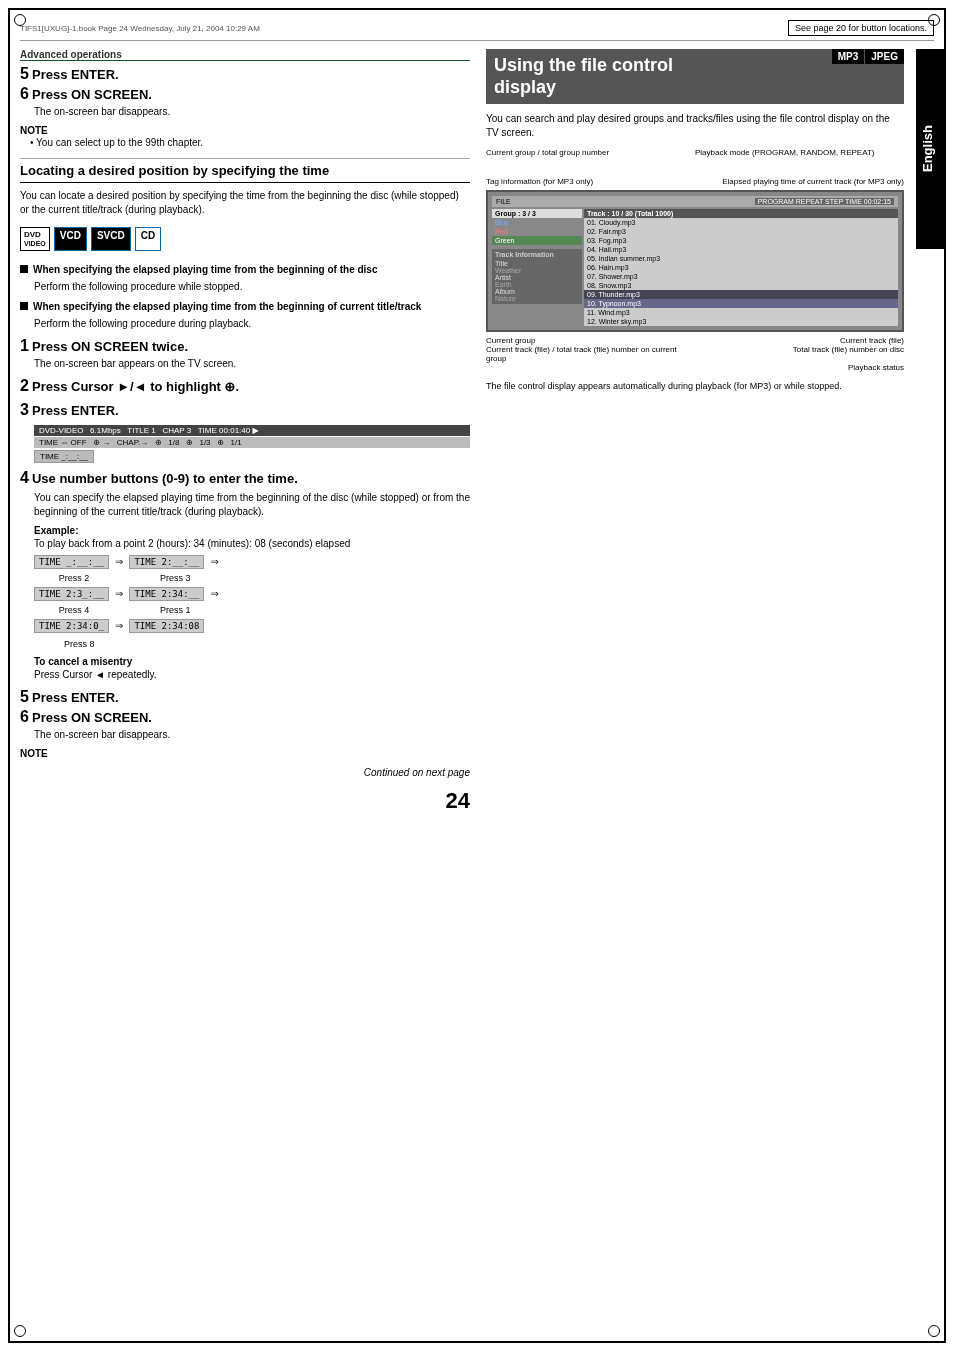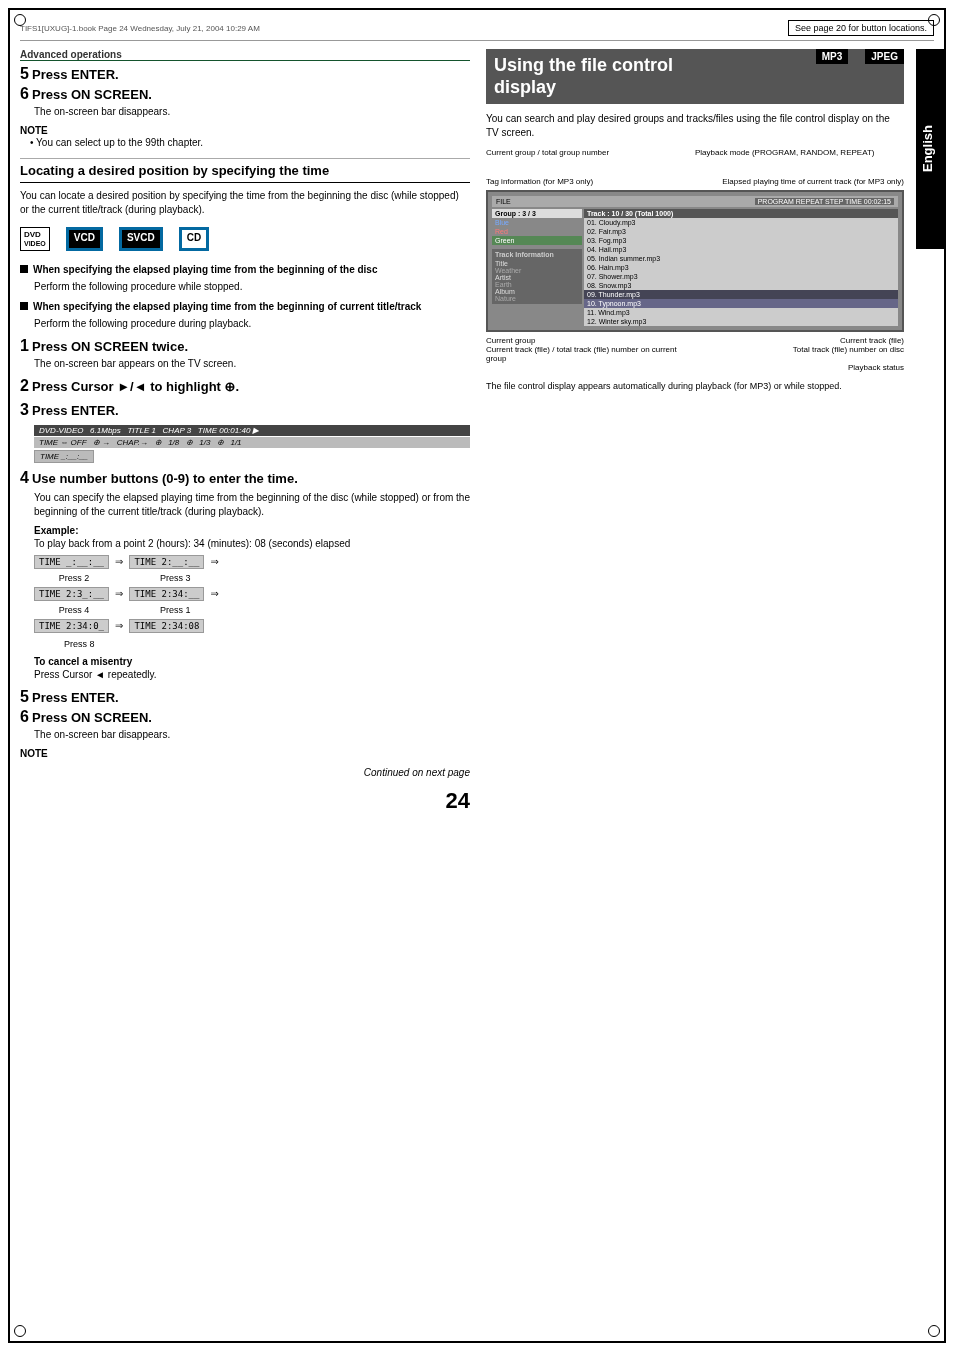--- a/index.html
+++ b/index.html
@@ -132,28 +132,28 @@
       flex-shrink: 0;
     }
     .bullet-text {
       font-size: 10px;
       font-weight: bold;
       line-height: 1.4;
     }
 
     .format-badges {
       display: flex;
-      gap: 16px;
+      gap: 4px;
       margin: 4px 0;
     }
     .badge {
       padding: 2px 5px;
       font-size: 10px;
       font-weight: bold;
-      border: 3px solid #0369a1;
+      border: 1px solid #0369a1;
     }
     .badge-dvd { background: #fff; }
     .badge-vcd { background: #000; color: #fff; }
     .badge-svcd { background: #000; color: #fff; }
     .badge-cd { background: #fff; }
     .step-inline-title {
       font-size: 13px;
       font-weight: bold;
       display: inline;
     }
@@ -207,21 +207,21 @@
       margin-bottom: 4px;
     }
 
     
     .file-control-section {
       position: relative;
     }
 
     .mp3-jpeg-badges {
       display: flex;
-      gap: 16px;
+      gap: 0;
       float: right;
       margin-bottom: 4px;
     }
     .mp3-badge {
       background: #000;
       color: #fff;
       padding: 2px 6px;
       font-size: 10px;
       font-weight: bold;
     }
@@ -402,21 +402,21 @@
       <div style="margin-bottom:6px;">
         <span class="step-large">2</span>
         <span class="step-inline-title">Press Cursor ►/◄ to highlight ⊕.</span>
       </div>
 
       <div style="margin-bottom:6px;">
         <span class="step-large">3</span>
         <span class="step-inline-title">Press ENTER.</span>
       </div>
 
-      <div style="margin: 4px 0 6px 14px; font-style: italic;">
+      <div style="margin: 4px 0 6px 14px;">
         <div class="dvd-status-bar" style="display:block; margin-bottom:1px; font-size:8px; background:#444; color:#fff; padding:1px 5px;">DVD-VIDEO &nbsp; 6.1Mbps &nbsp; TITLE 1 &nbsp; CHAP 3 &nbsp; TIME 00:01:40 ▶</div>
         <div class="dvd-time-bar" style="display:block; margin-bottom:1px; font-size:8px; background:#bbb; padding:1px 5px;">TIME ⇔ OFF &nbsp; ⊕ → &nbsp; CHAP.→ &nbsp; ⊕ &nbsp; 1/8 &nbsp; ⊕ &nbsp; 1/3 &nbsp; ⊕ &nbsp; 1/1</div>
         <div style="font-size:8px; background:#bbb; padding:1px 5px; display:inline-block; border:1px solid #999;">TIME _:__:__</div>
       </div>
 
       <div style="margin-bottom:4px;">
         <span class="step-large">4</span>
         <span class="step-inline-title">Use number buttons (0-9) to enter the time.</span>
       </div>
       <div class="indent-block">You can specify the elapsed playing time from the beginning of the disc (while stopped) or from the beginning of the current title/track (during playback).</div>

